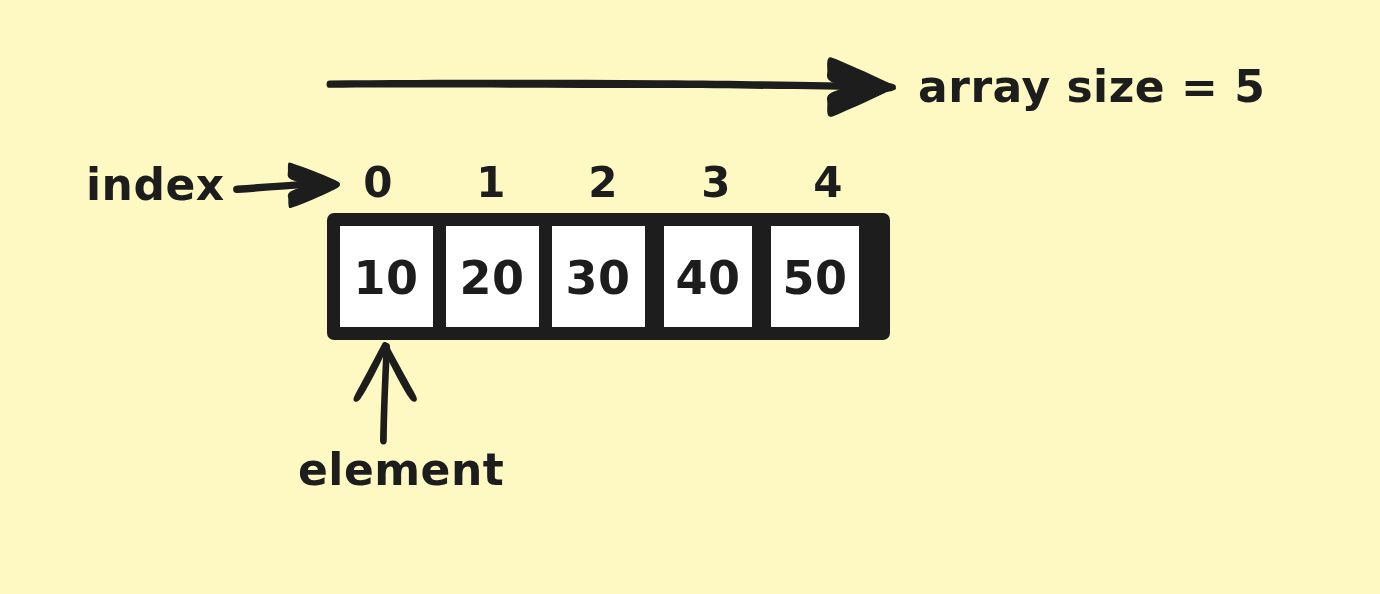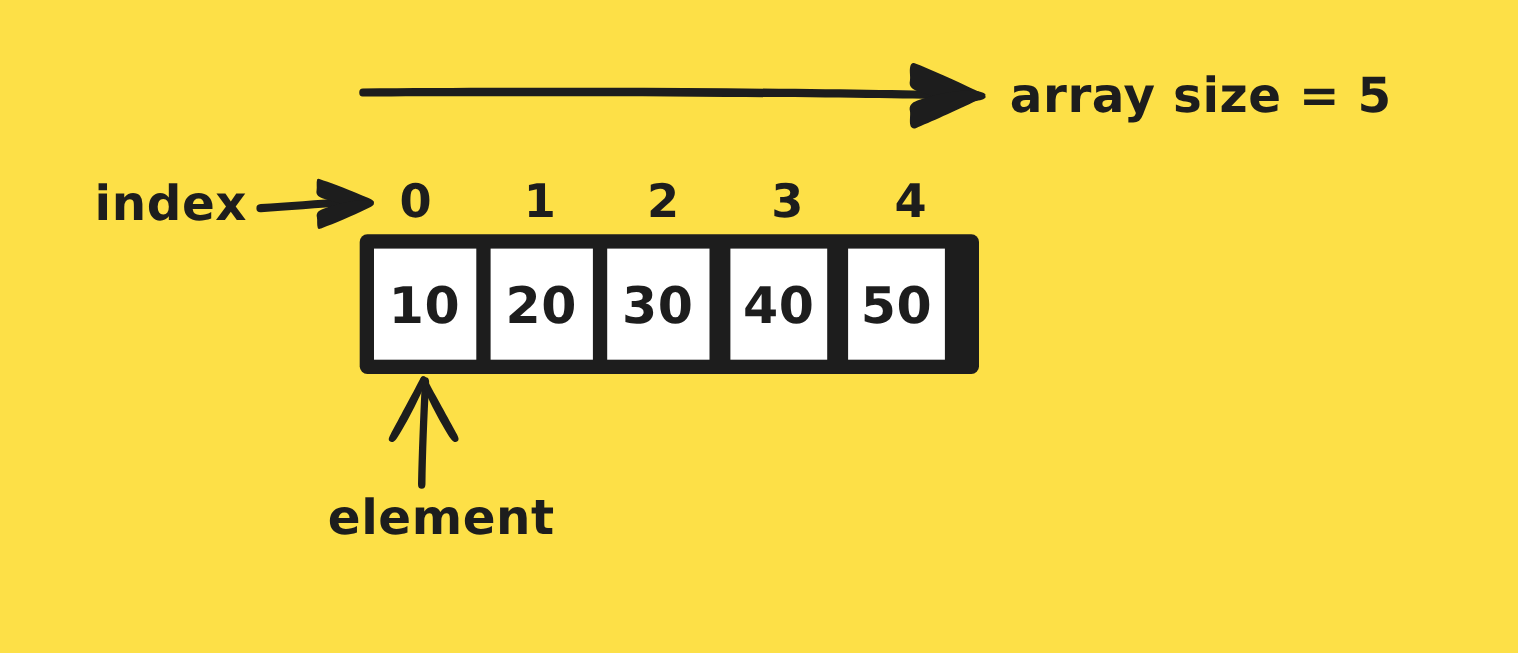--- a/index.html
+++ b/index.html
@@ -11,21 +11,21 @@
   body {
     width: 1380px;
     height: 594px;
     overflow: hidden;
     font-family: "DejaVu Sans", sans-serif;
   }
   #canvas {
     position: relative;
     width: 1380px;
     height: 594px;
-    background: #fde047;
+    background: #fef9c3;
   }
   #diagram-svg {
     position: absolute;
     top: 0;
     left: 0;
     width: 1380px;
     height: 594px;
     display: block;
   }
   .hand-text {

